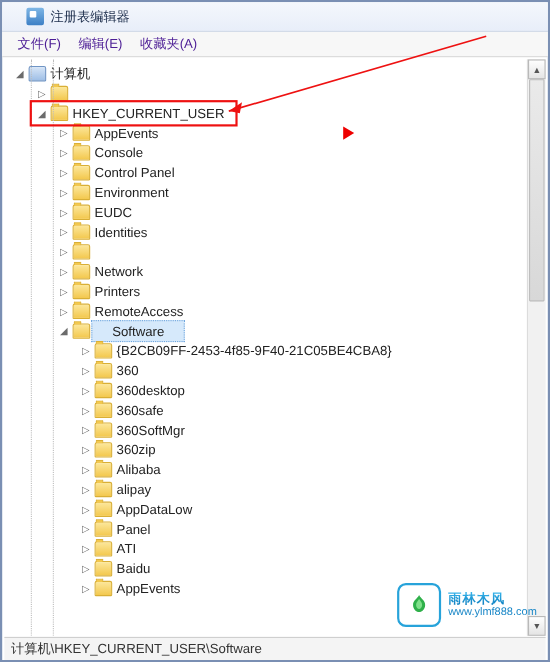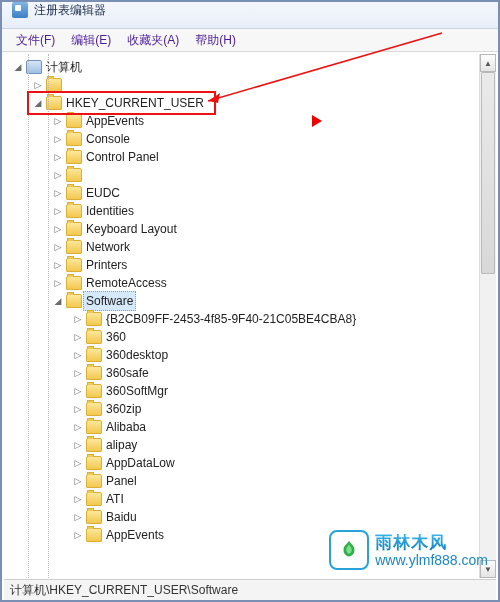--- a/index.html
+++ b/index.html
@@ -1,63 +1,62 @@
 <!DOCTYPE html>
 <html><head>
 <meta charset="utf-8">
 <style>
 html,body{margin:0;padding:0;width:500px;height:602px;font-family:"Microsoft YaHei","Segoe UI",Tahoma,sans-serif;font-size:12px;background:#fff;overflow:hidden;position:relative}
 .outer{border:2px solid #7a8fb3;width:496px;height:598px;position:relative;background:#fff}
-.title-bar{height:26px;background:linear-gradient(#f4f7fc,#e8eef9);border-bottom:1px solid #c9d3e4;display:flex;padding-left:10px}
+.title-bar{height:26px;background:linear-gradient(#f4f7fc,#e8eef9);border-bottom:1px solid #c9d3e4;display:flex;align-items:center;padding-left:22px}
 .title-bar .ticon{width:16px;height:16px;margin-right:6px;display:inline-block;background:linear-gradient(#7fb7e6,#3c7fc5);border-radius:2px;position:relative}
 .title-bar .ticon:after{content:"";position:absolute;left:3px;top:3px;width:6px;height:6px;background:#fff;border-radius:1px}
 .title-bar .ttxt{color:#1b2c4a}
 .menu-bar{height:22px;background:#f7f7f7;border-bottom:1px solid #d9d9d9;display:flex;align-items:center;padding-left:6px}
 .menu-bar .mi{padding:0 8px;color:#4c1d95;height:100%;display:flex;align-items:center;cursor:default}
 .tree-wrap{position:absolute;top:52px;left:2px;right:2px;bottom:22px;overflow:hidden;background:#fff}
 .tree{padding-top:4px}
 .row{display:flex;align-items:center;height:18px;line-height:18px;white-space:nowrap}
 .row .exp{width:12px;height:12px;margin-right:2px;display:inline-flex;align-items:center;justify-content:center;color:#6b6b6b;font-size:9px}
 .row .icon{width:16px;height:14px;margin-right:4px;display:inline-block;background:linear-gradient(#fce79b,#f3c84e);border:1px solid #d9af36;border-radius:2px 2px 1px 1px;position:relative;box-sizing:border-box}
 .row .icon:before{content:"";position:absolute;top:-3px;left:0;width:7px;height:3px;background:#f3c84e;border:1px solid #d9af36;border-bottom:none;border-radius:1px 1px 0 0;box-sizing:border-box}
 .row .icon.comp{background:linear-gradient(#d6e5f7,#9fbfe6);border-color:#6f94c4}
 .row .icon.comp:before{display:none}
 .row .lbl{color:#222}
-.row.hi .lbl{background:#d6e9fb;border:1px dotted #6ea5dd;padding:0 2px;margin-left:-3px}
+.row.hi .lbl{background:#d6e9fb;border:1px dotted #6ea5dd;padding:0 18px;margin-left:-3px}
 .redbox{position:absolute;border:2px solid #e11;left:25px;top:89px;width:185px;height:20px;pointer-events:none}
 .arrow-svg{position:absolute;top:25px;left:90px;pointer-events:none}
 .tri{position:absolute;top:113px;left:310px;width:0;height:0;border-left:10px solid #e00;border-top:6px solid transparent;border-bottom:6px solid transparent}
 .status-bar{position:absolute;bottom:0;left:2px;right:2px;height:20px;background:#f4f4f4;border-top:1px solid #cfcfcf;display:flex;align-items:center;padding:0 6px;color:#333}
 .logo{position:absolute;right:10px;bottom:30px;display:flex;align-items:center;gap:6px}
 .logo .badge{width:36px;height:36px;border-radius:8px;background:#fff;border:2px solid #27a3da;display:flex;align-items:center;justify-content:center}
 .logo .badge svg{display:block}
 .logo .txt{display:flex;flex-direction:column;line-height:1}
-.logo .cn{font-size:17px;font-weight:700;letter-spacing:1px;background:linear-gradient(#39b6ec,#0e7fc0);-webkit-background-clip:text;-webkit-text-fill-color:transparent}
-.logo .url{font-size:14px;color:#1a87c7;margin-top:2px}
+.logo .cn{font-size:12px;font-weight:700;letter-spacing:1px;background:linear-gradient(#39b6ec,#0e7fc0);-webkit-background-clip:text;-webkit-text-fill-color:transparent}
+.logo .url{font-size:10px;color:#1a87c7;margin-top:2px}
 .scrollbar{position:absolute;right:2px;top:52px;bottom:22px;width:16px;background:#f1f1f1;border-left:1px solid #dcdcdc}
 .sb-btn{height:16px;background:linear-gradient(#fefefe,#e4e4e4);border:1px solid #b9b9b9;display:flex;align-items:center;justify-content:center;font-size:8px;color:#555}
 .sb-thumb{position:absolute;left:1px;right:1px;top:18px;height:200px;background:linear-gradient(#eaeaea,#d8d8d8);border:1px solid #b9b9b9;border-radius:1px}
 .sb-bot{position:absolute;bottom:0;left:0;right:0}
 .vline{position:absolute;border-left:1px dotted #bcbcbc;top:0;bottom:0}
 </style>
 </head>
 <body>
 
 <div class="outer">
 
   <div class="title-bar">
     <span class="ticon"></span>
     <span class="ttxt">注册表编辑器</span>
   </div>
 
   <div class="menu-bar">
     <div class="mi">文件(F)</div>
     <div class="mi">编辑(E)</div>
     <div class="mi">收藏夹(A)</div>
-    <div class="mi">帮助(H)</div>
   </div>
 
   <div class="tree-wrap">
     <div class="tree" id="tree">
         <div class="row" style="padding-left:8px">
     <span class="exp">◢</span>
     <span class="icon comp"></span>
     <span class="lbl">计算机</span>
   </div>
         <div class="row" style="padding-left:28px">
@@ -80,35 +79,35 @@
     <span class="lbl">Console</span>
   </div>
         <div class="row" style="padding-left:48px">
     <span class="exp">▷</span>
     <span class="icon "></span>
     <span class="lbl">Control Panel</span>
   </div>
         <div class="row" style="padding-left:48px">
     <span class="exp">▷</span>
     <span class="icon "></span>
+    <span class="lbl">Environment</span>
   </div>
         <div class="row" style="padding-left:48px">
     <span class="exp">▷</span>
     <span class="icon "></span>
     <span class="lbl">EUDC</span>
   </div>
         <div class="row" style="padding-left:48px">
     <span class="exp">▷</span>
     <span class="icon "></span>
     <span class="lbl">Identities</span>
   </div>
         <div class="row" style="padding-left:48px">
     <span class="exp">▷</span>
     <span class="icon "></span>
-    <span class="lbl">Keyboard Layout</span>
   </div>
         <div class="row" style="padding-left:48px">
     <span class="exp">▷</span>
     <span class="icon "></span>
     <span class="lbl">Network</span>
   </div>
         <div class="row" style="padding-left:48px">
     <span class="exp">▷</span>
     <span class="icon "></span>
     <span class="lbl">Printers</span>

